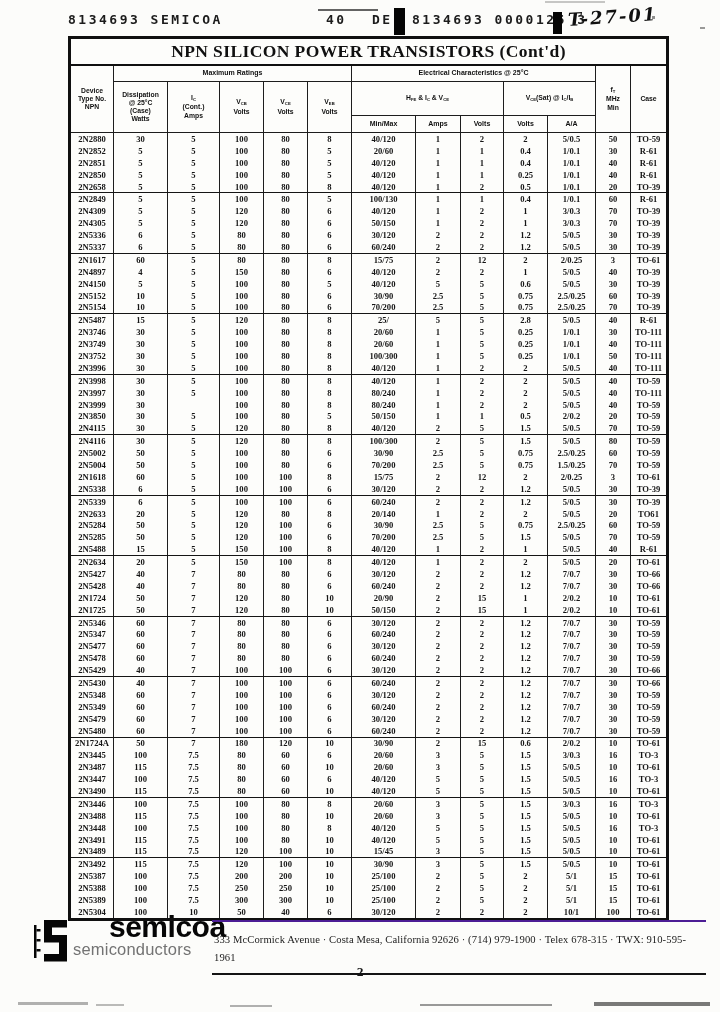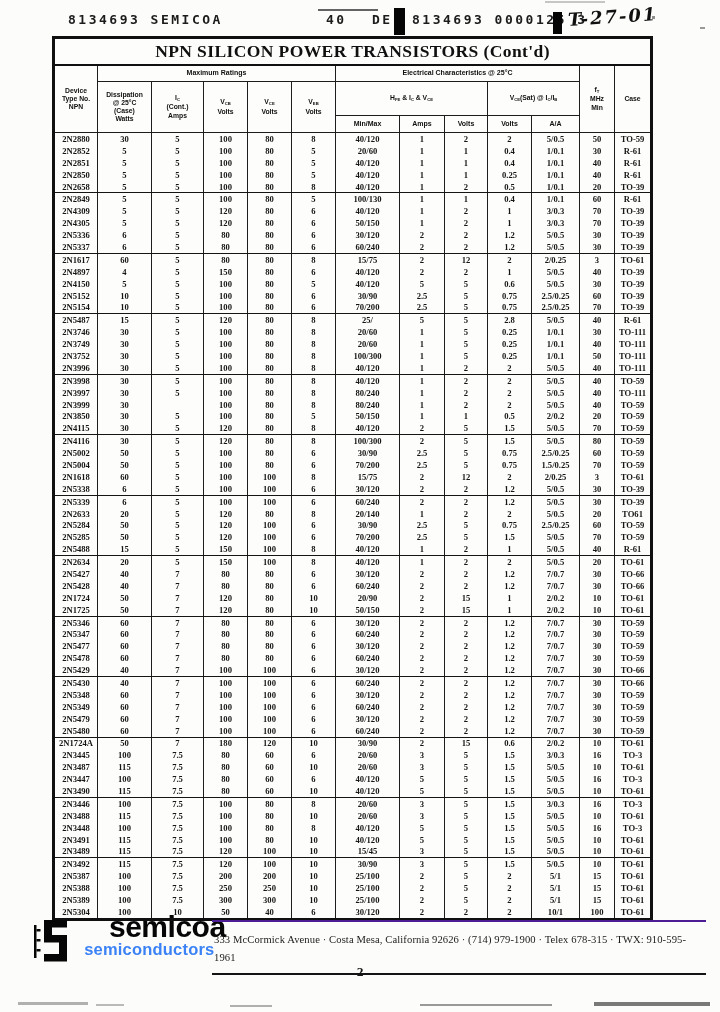--- a/index.html
+++ b/index.html
@@ -22,21 +22,21 @@
   .bb1{left:394px;top:2px;width:11px;height:27px;}
   .bb2{left:553px;top:6px;width:9px;height:22px;}
   .handwritten{
     position:absolute;left:568px;top:0px;
     font-family:"DejaVu Serif",serif;font-style:italic;font-weight:700;
     font-size:18px;letter-spacing:2px;transform:rotate(-4deg);color:#101010;
   }
   .overline40{position:absolute;left:318px;top:3px;width:60px;height:2px;background:#222;opacity:.7;}
 
   
-  .table-wrap{position:absolute;left:52px;top:36px;}
+  .table-wrap{position:absolute;left:68px;top:36px;}
   table{border-collapse:collapse;table-layout:fixed;width:598px;border:3px solid #101010;background:#fdfdfb;}
   th,td{border:1px solid #1d1d1d;padding:0;text-align:center;vertical-align:middle;overflow:hidden;}
   .title-row th{
     height:25px;font-family:"Liberation Serif",serif;font-weight:bold;
     font-size:17.5px;letter-spacing:.4px;border-bottom:2px solid #101010;background:#fdfdfb;
   }
   thead th{font-weight:bold;line-height:1.18;color:#101010;}
   .rowA th{height:15px;font-size:7px;}
   .rowB th{height:33px;font-size:6.8px;}
   .rowC th{height:16px;font-size:7px;}
@@ -50,21 +50,21 @@
 
   
   .logo{position:absolute;left:34px;top:914px;display:flex;align-items:flex-start;}
   .logo svg{display:block;margin-top:4px;}
   .logo-texts{margin-left:5px;}
   .logo-name{
     font-size:30px;font-weight:800;letter-spacing:-.5px;line-height:26px;color:#060606;
     font-family:"Liberation Sans",sans-serif;
     margin-left:36px;
   }
-  .logo-sub{font-size:16.5px;font-weight:700;letter-spacing:.2px;line-height:18px;color:#3b82f6;text-align:center;}
+  .logo-sub{font-size:16.5px;font-weight:400;letter-spacing:.2px;line-height:18px;color:#737373;}
   .address-block{
     position:absolute;left:212px;top:920px;width:492px;
     border-top:2px solid #4c1d95;border-bottom:2px solid #141414;
     padding:7px 0 8px 2px;
   }
   .address{font-family:"Liberation Serif",serif;font-size:10.6px;color:#1a1a1a;letter-spacing:.1px;}
   .page-number{
     position:absolute;top:964px;left:0;width:720px;text-align:center;
     font-family:"Liberation Serif",serif;font-size:13.5px;font-weight:bold;color:#161616;
   }

